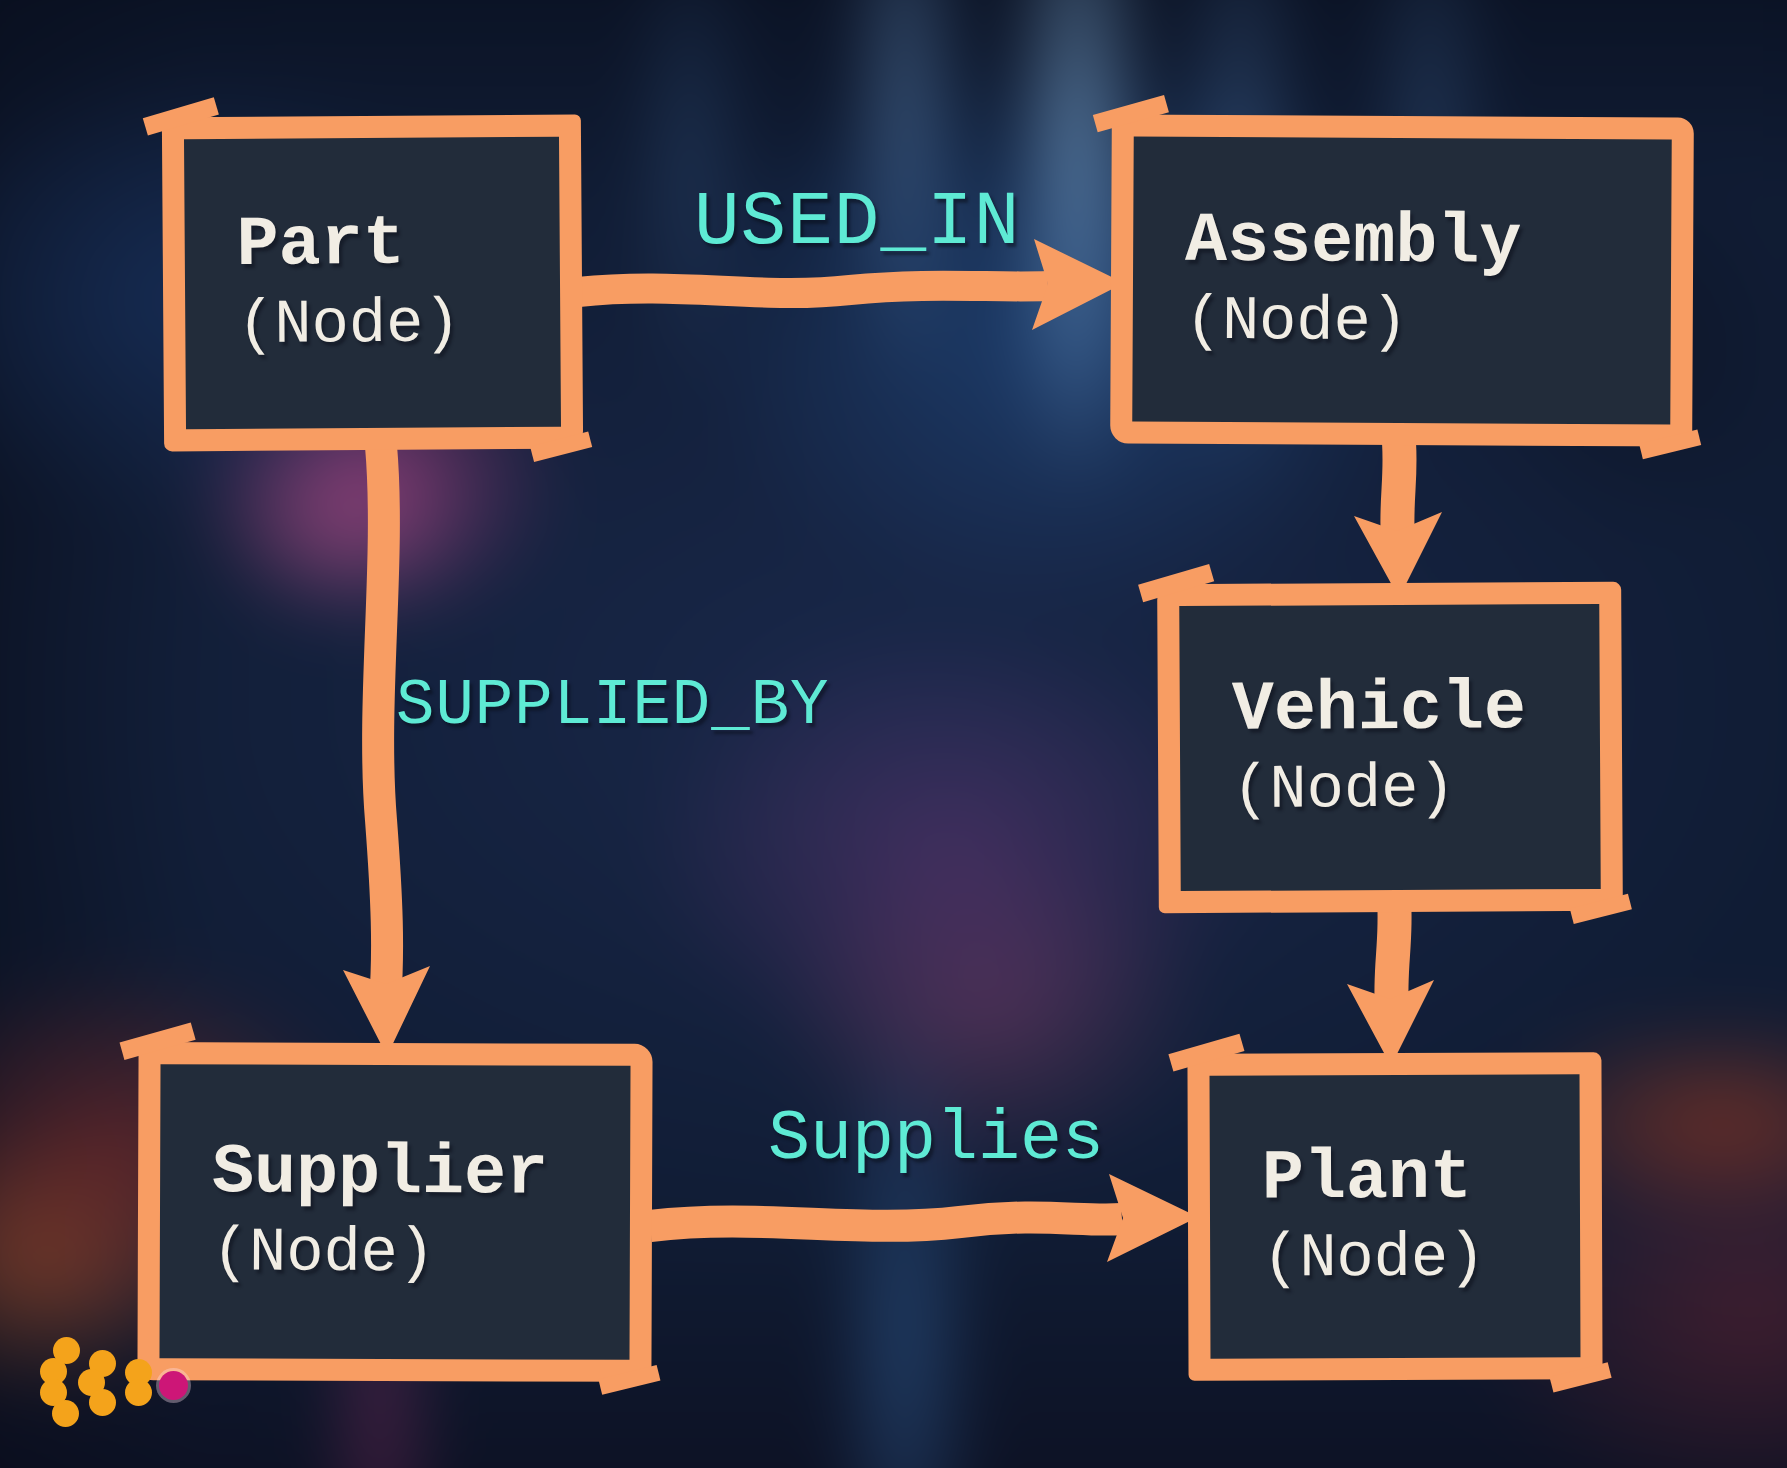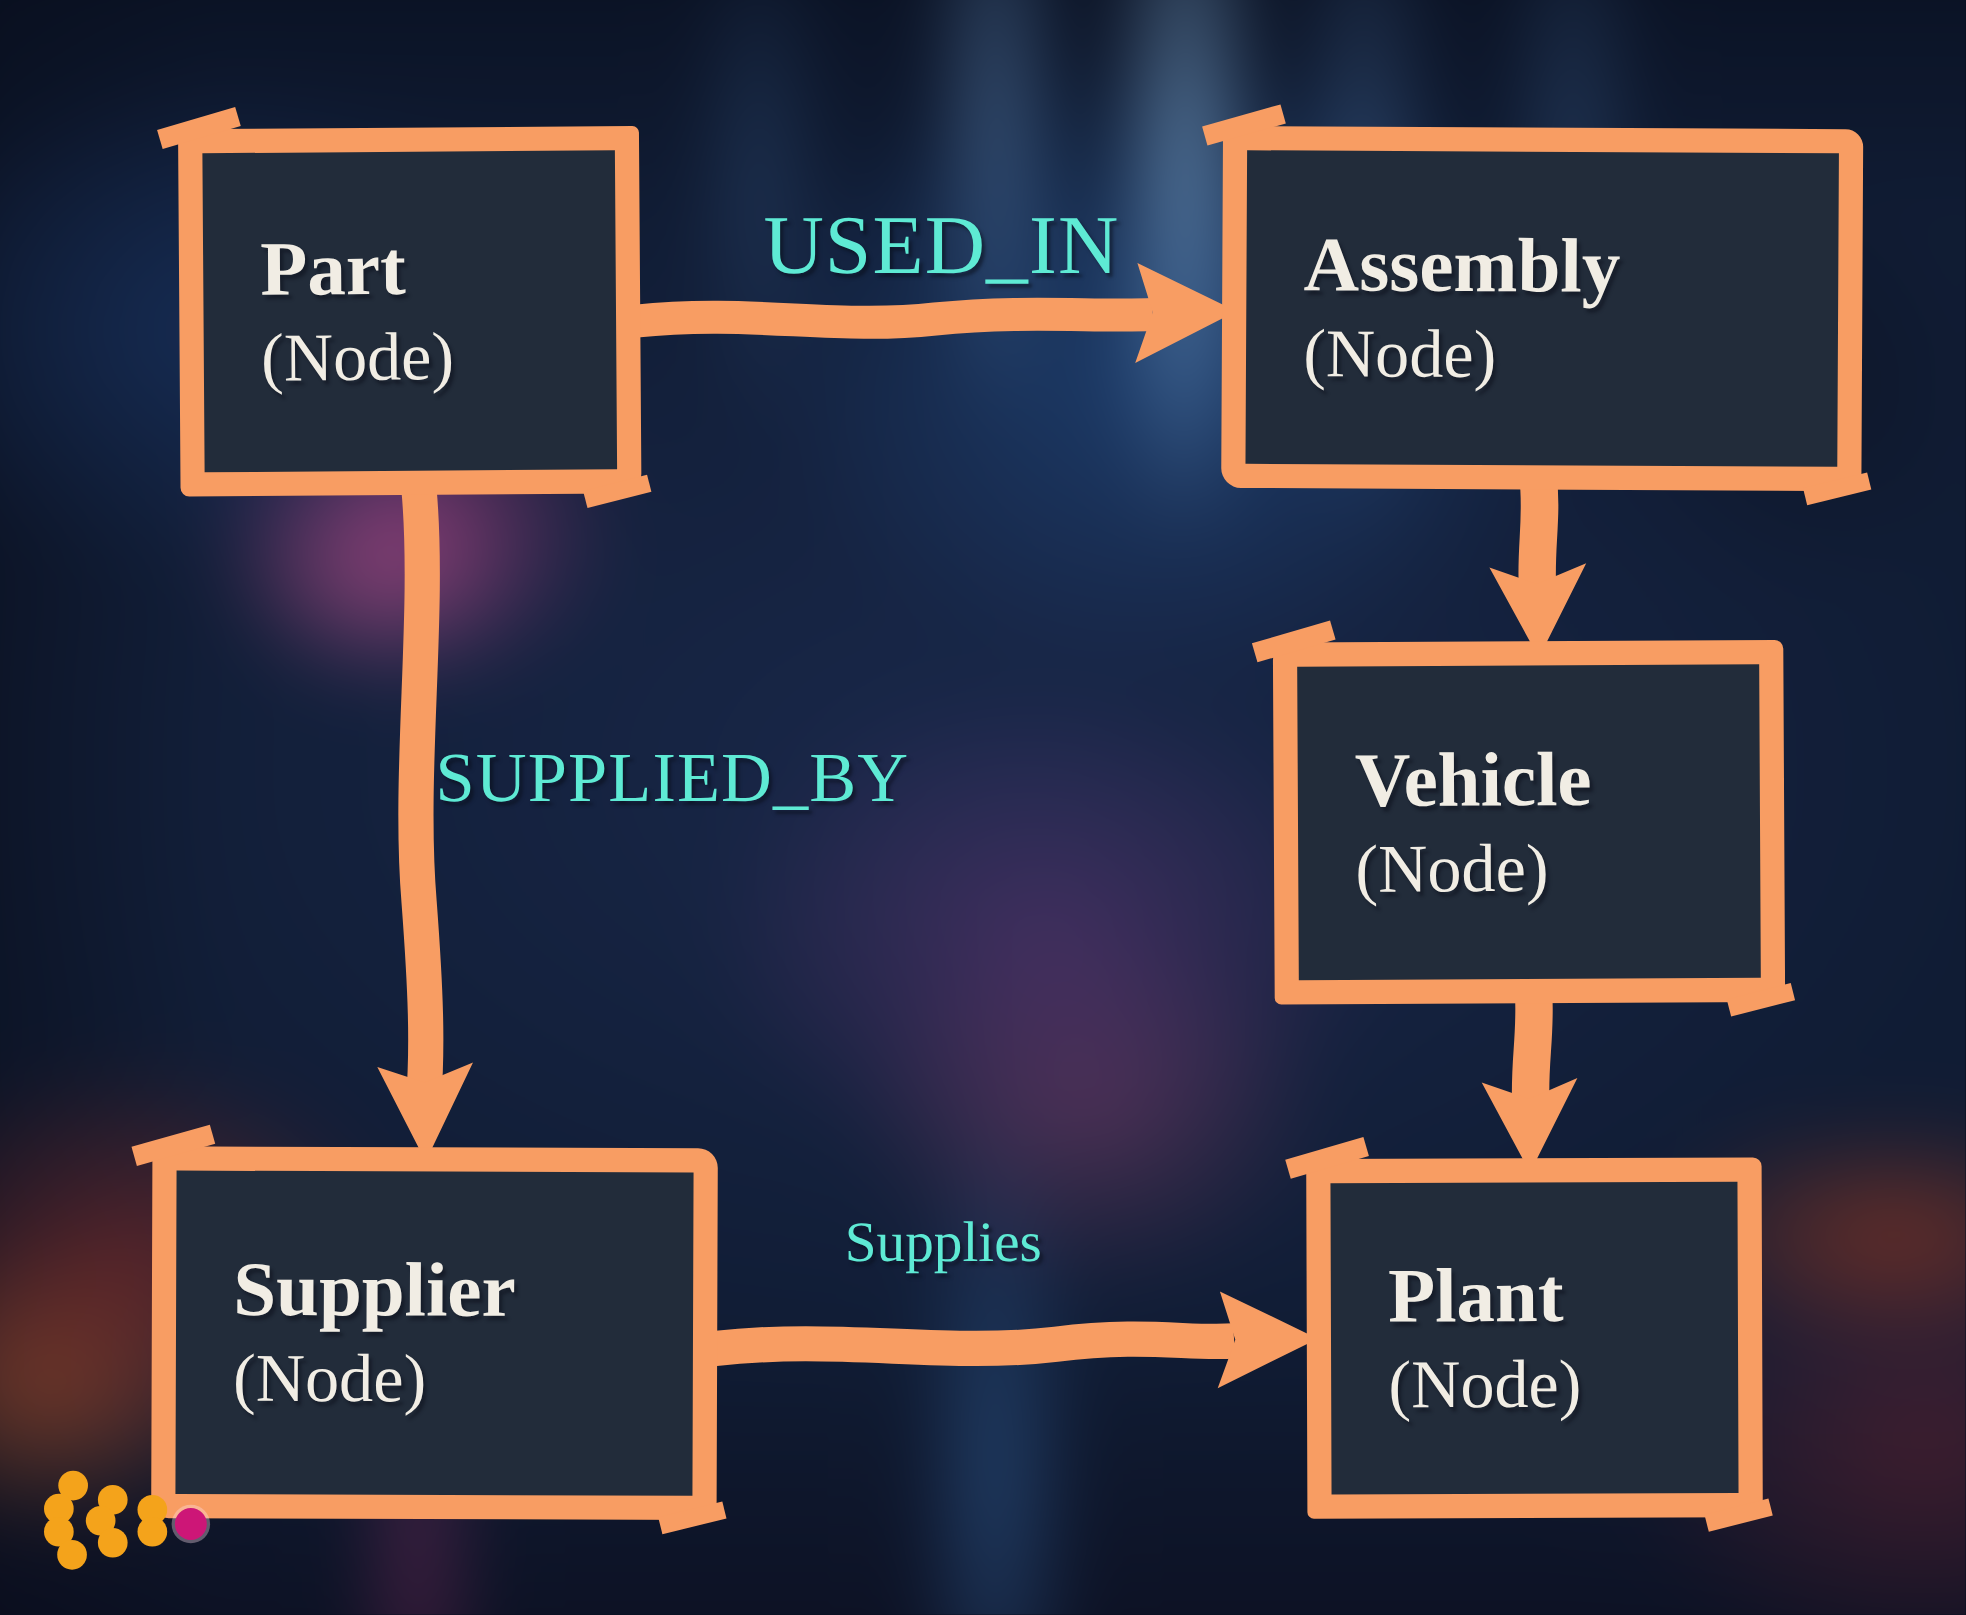--- a/index.html
+++ b/index.html
@@ -1,19 +1,19 @@
 <!DOCTYPE html>
 <html><head>
 <meta charset="utf-8">
 <style>
   html,body{margin:0;padding:0;background:#05070f;}
   .stage{
     position:relative;width:1787px;height:1468px;overflow:hidden;
     background:#0e1830;
-    font-family:Liberation Serif, serif;
+    font-family:Liberation Mono, monospace;
   }
   
   .bg{
     position:absolute;inset:-70px;filter:blur(34px);
     background-color:#101c34;
     background-image:
       
       radial-gradient(ellipse 90px 520px at 1148px 210px, rgba(150,200,245,.60), transparent 70%),
       radial-gradient(ellipse 70px 430px at 975px 160px,  rgba(120,170,225,.50), transparent 70%),
       radial-gradient(ellipse 80px 470px at 1310px 240px, rgba(100,150,210,.38), transparent 70%),
@@ -71,21 +71,21 @@
   #node-vehicle {left:1158px;top:583px;  width:464px;height:329px;border-radius:16px 8px 14px 6px; transform:rotate(-.3deg);}
   #node-supplier{left:138px; top:1043px; width:514px;height:338px;border-radius:6px 18px 8px 16px; transform:rotate(.2deg);}
   #node-plant   {left:1188px;top:1053px; width:414px;height:327px;border-radius:14px 8px 16px 6px; transform:rotate(-.2deg);}
   
   .edge-label{
     position:absolute;z-index:4;color:#5eead4;white-space:nowrap;
     text-shadow:3px 4px 3px rgba(8,12,22,.5);
   }
   #label-used-in    {left:694px;top:180px; font-size:76px;letter-spacing:1px;}
   #label-supplied-by{left:396px;top:670px; font-size:64px;letter-spacing:1px;}
-  #label-supplies   {left:768px;top:1100px;font-size:52px;}
+  #label-supplies   {left:768px;top:1100px;font-size:70px;}
   
   .logo{position:absolute;left:0;top:0;z-index:5;}
   .logo .dot{position:absolute;border-radius:50%;width:27px;height:27px;background:#f4a31b;}
   .logo .dot.pink{background:#cd1677;width:29px;height:29px;box-shadow:0 0 0 3px rgba(255,225,240,.35);}
 </style>
 </head>
 <body>
 
 <div class="stage">
 

